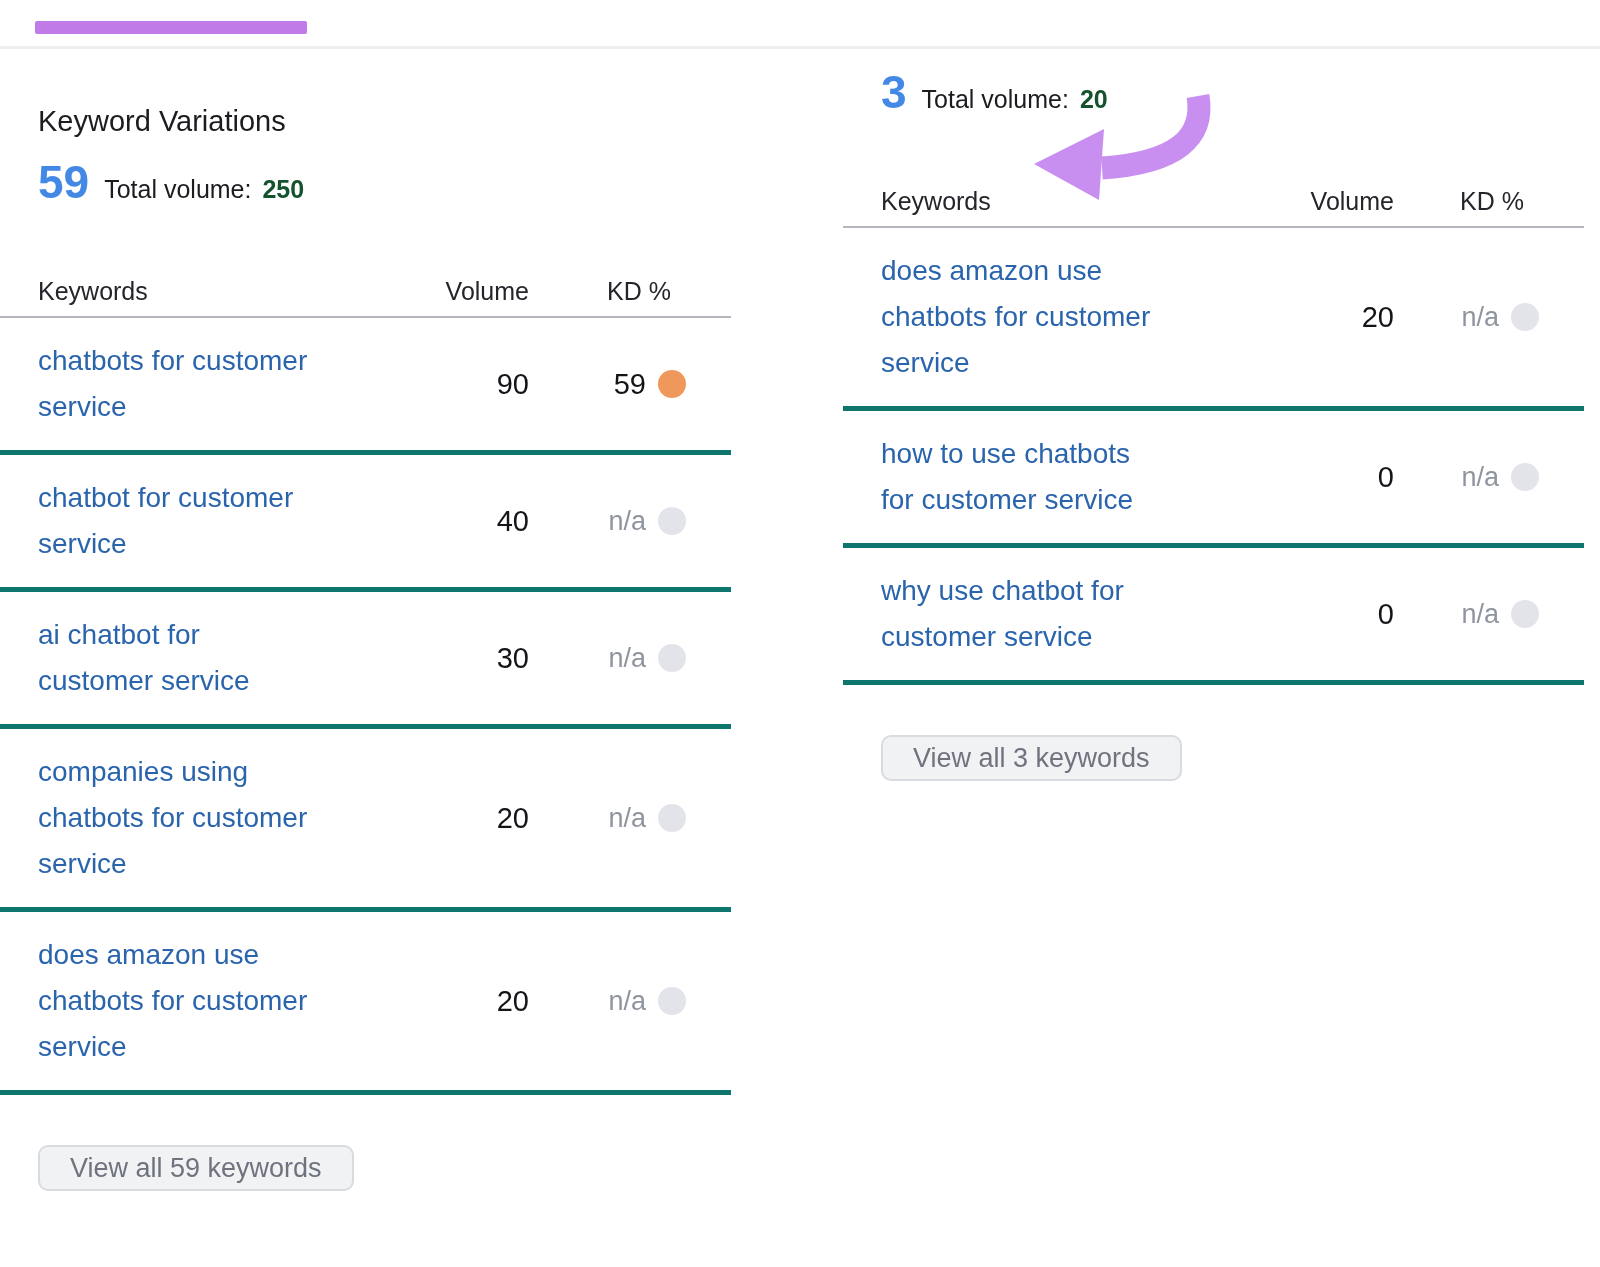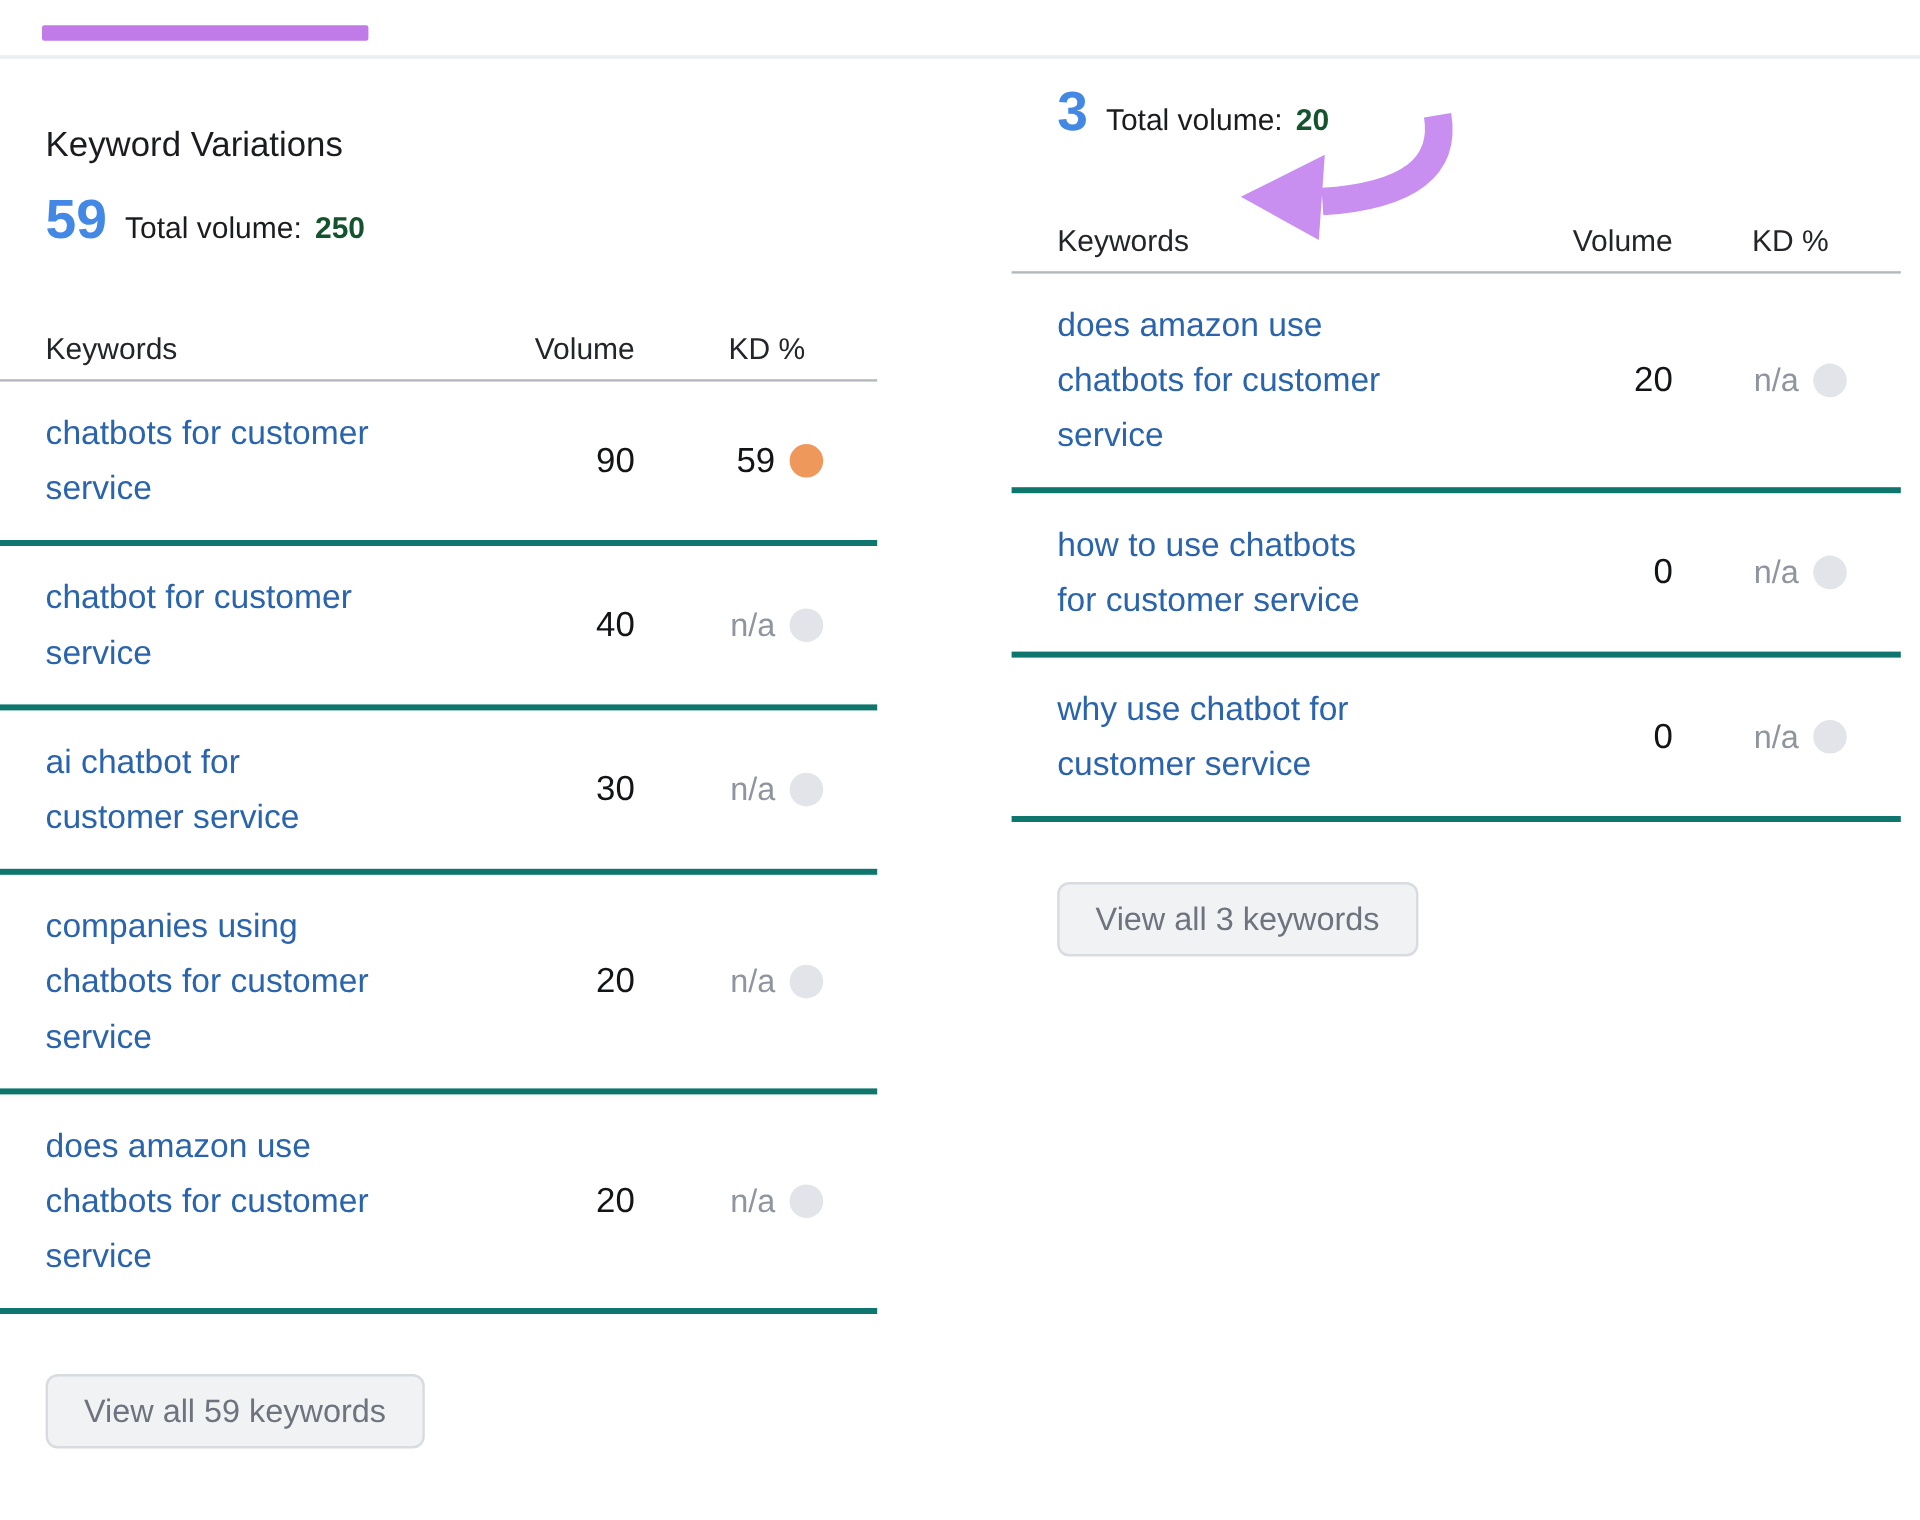--- a/index.html
+++ b/index.html
@@ -38,21 +38,21 @@
   .keyword-link { font-size: 28px; line-height: 46px; color: #2a64ad; text-decoration: none; display: inline-block; }
   .volume-value { font-size: 29px; color: #131418; }
   .cell-kd-val { display: flex; justify-content: flex-end; align-items: center; gap: 12px; padding-right: 45px; }
   .kd-value { font-size: 29px; color: #131418; }
   .kd-value.na { font-size: 27px; color: #8f949e; }
   .kd-dot { width: 28px; height: 28px; border-radius: 50%; flex: 0 0 auto; }
   .kd-dot.orange { background: #ef985c; }
   .kd-dot.gray { background: #e2e4e9; }
 
   
-  .view-all-btn { margin: 50px 0 0 38px; height: 62px; padding: 0 30px; border-radius: 10px;
+  .view-all-btn { margin: 50px 0 0 38px; height: 46px; padding: 0 30px; border-radius: 10px;
     background: #f1f2f4; border: 2px solid #d8dbdf; color: #6e737e; font-size: 27px;
     font-family: "Liberation Sans", sans-serif; cursor: pointer; display: inline-flex; align-items: center; }
 
   
   .arrow-overlay { position: absolute; left: 1000px; top: 88px; width: 230px; height: 125px; pointer-events: none; }
 </style>
 </head>
 <body>
 
 <div class="page-header">

